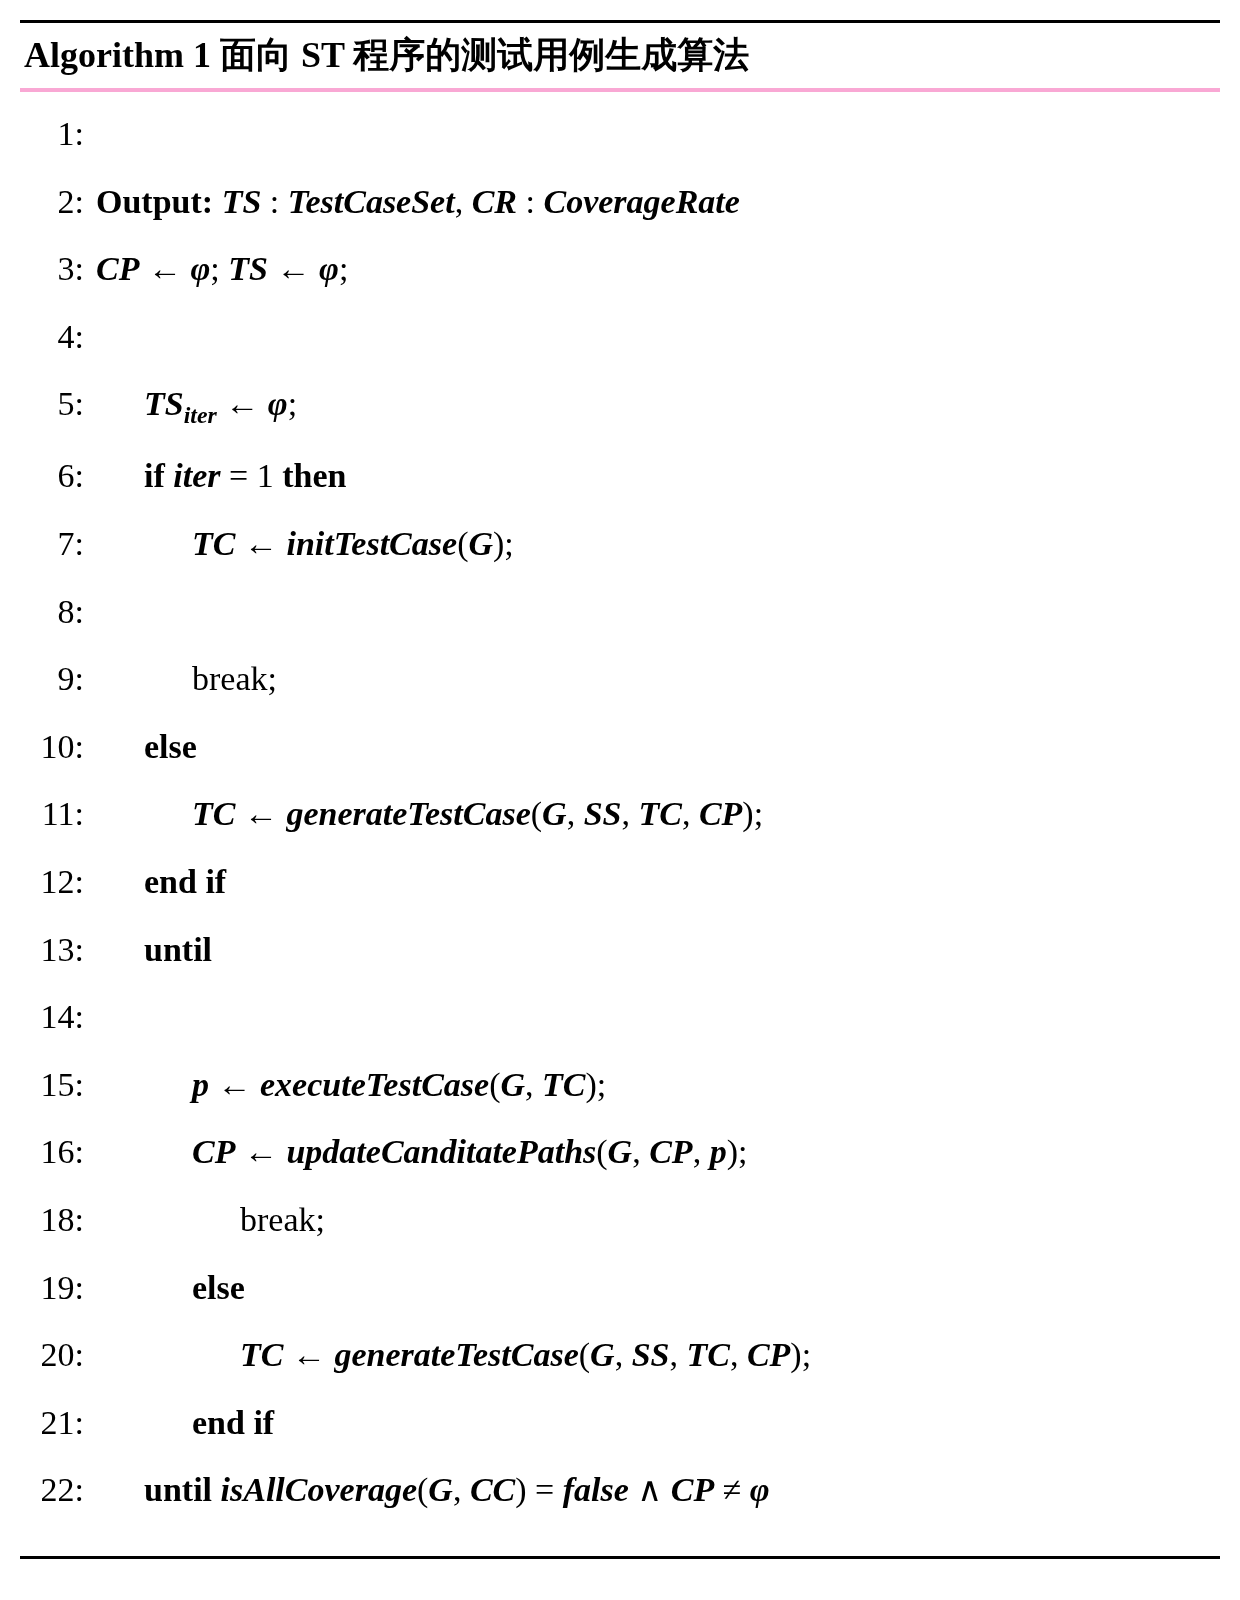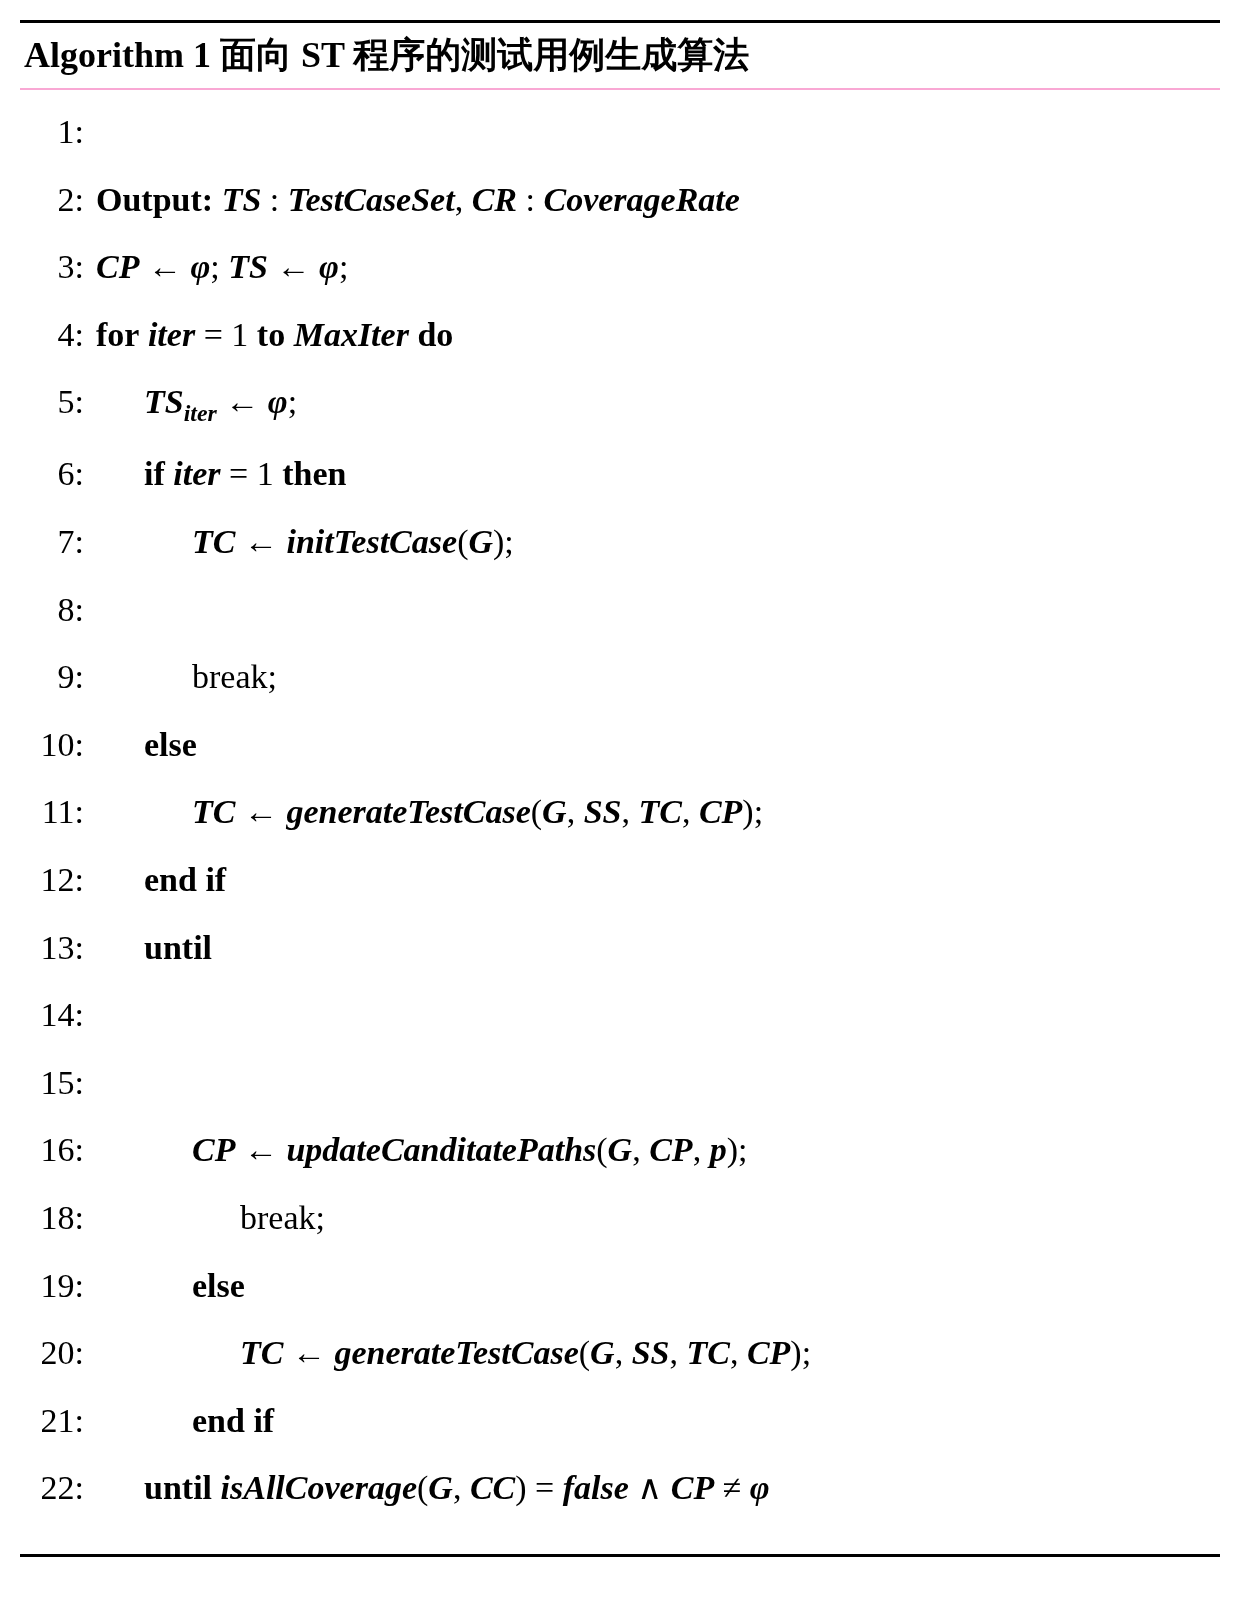--- a/index.html
+++ b/index.html
@@ -9,21 +9,21 @@
     background: #fff;
     color: #000;
     width: 1200px;
   }
   .algorithm {
     border-top: 3px solid #000;
     border-bottom: 3px solid #000;
     padding: 0;
   }
   .algo-header {
-    border-bottom: 2px solid #f9a8d4;
+    border-bottom: 4px solid #f9a8d4;
     padding: 8px 4px;
     font-size: 36px;
     font-weight: bold;
   }
   .algo-body {
     padding: 8px 4px 12px 4px;
   }
   .line {
     display: flex;
     align-items: baseline;
@@ -63,21 +63,20 @@
       <div class="line">
         <div class="lineno">2:</div>
         <div class="content"><span class="kw">Output:</span> <span class="it">TS</span> : <span class="it">TestCaseSet</span>, <span class="it">CR</span> : <span class="it">CoverageRate</span></div>
       </div>
       <div class="line">
         <div class="lineno">3:</div>
         <div class="content"><span class="it">CP</span> ← <span class="it">φ</span>; <span class="it">TS</span> ← <span class="it">φ</span>;</div>
       </div>
       <div class="line">
         <div class="lineno">4:</div>
-        <div class="content"><span class="kw">for</span> <span class="it">iter</span> = 1 <span class="kw">to</span> <span class="it">MaxIter</span> <span class="kw">do</span></div>
       </div>
       <div class="line">
         <div class="lineno">5:</div>
         <div class="content ind1"><span class="it">TS</span><span class="sub">iter</span> ← <span class="it">φ</span>;</div>
       </div>
       <div class="line">
         <div class="lineno">6:</div>
         <div class="content ind1"><span class="kw">if</span> <span class="it">iter</span> = 1 <span class="kw">then</span></div>
       </div>
       <div class="line">
@@ -105,20 +104,21 @@
       </div>
       <div class="line">
         <div class="lineno">13:</div>
         <div class="content ind1"><span class="kw">until</span></div>
       </div>
       <div class="line">
         <div class="lineno">14:</div>
       </div>
       <div class="line">
         <div class="lineno">15:</div>
+        <div class="content ind2"><span class="it">p</span> ← <span class="it">executeTestCase</span>(<span class="it">G</span>,&nbsp;<span class="it">TC</span>);</div>
       </div>
       <div class="line">
         <div class="lineno">16:</div>
         <div class="content ind2"><span class="it">CP</span> ← <span class="it">updateCanditatePaths</span>(<span class="it">G</span>,&nbsp;<span class="it">CP</span>,&nbsp;<span class="it">p</span>);</div>
       </div>
       <div class="line">
         <div class="lineno">18:</div>
         <div class="content ind3">break;</div>
       </div>
       <div class="line">

